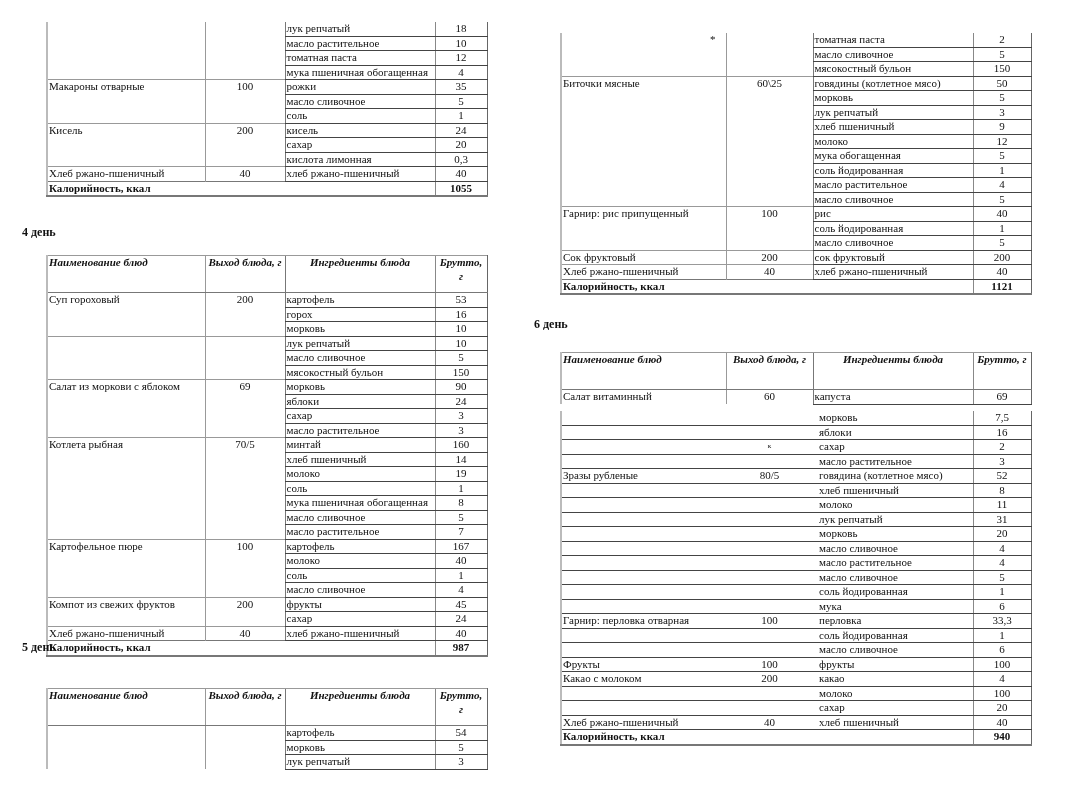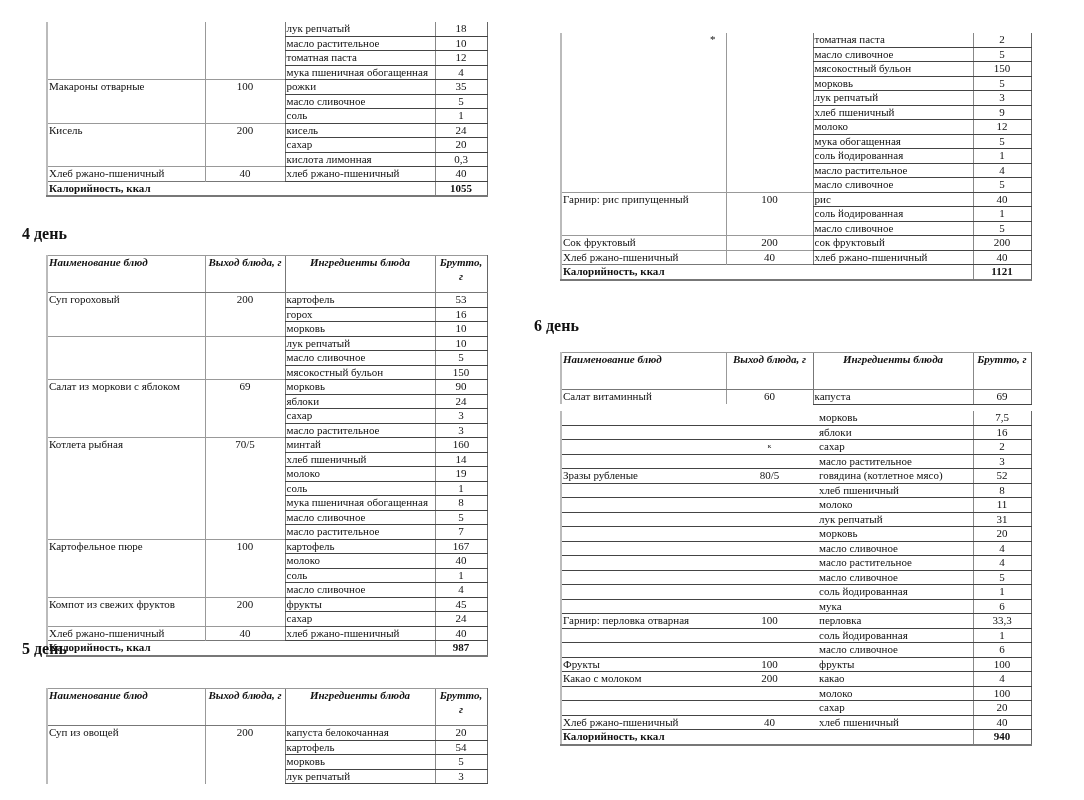--- a/index.html
+++ b/index.html
@@ -1,18 +1,18 @@
 <!DOCTYPE html>
 <html><head>
 <meta charset="utf-8">
 <style>
   html, body { margin:0; padding:0; background:#ffffff; }
   body { width:1084px; height:800px; position:relative; overflow:hidden;
          font-family:"Liberation Serif", "DejaVu Serif", serif; color:#111; font-size:11px; }
-  .day { position:absolute; font-weight:bold; font-size:16px; }
+  .day { position:absolute; font-weight:bold; font-size:12px; }
   table.menu { position:absolute; border-collapse:collapse; table-layout:fixed; }
   table.menu td { padding:0 1px; line-height:13.5px; vertical-align:top; border:0; }
   table.menu td.c1 { border-left:2px solid #bbb; }
   table.menu td.c2 { border-left:1px solid #999; text-align:center; }
   table.menu td.c3 { border-left:1px solid #777; }
   table.menu td.c4 { border-left:1px solid #888; border-right:1px solid #666; text-align:center; }
   table.menu tr.ing td.c3, table.menu tr.ing td.c4 { border-bottom:1px solid #444; }
   table.menu tr.dish td { border-top:1px solid #999; }
   table.menu tr.hdr td { font-weight:bold; border-top:1px solid #999; border-bottom:1px solid #777; height:36px;font-style:italic; }
   table.menu tr.hdr td.c3 { text-align:center; }
@@ -280,26 +280,20 @@
       <col style="width:150px">
       <col style="width:52px">
     </colgroup>
   <tbody>
       <tr class="hdr">
         <td class="c1">Наименование блюд</td>
         <td class="c2">Выход блюда, г</td>
         <td class="c3">Ингредиенты блюда</td>
         <td class="c4">Брутто, г</td>
       </tr>
-      <tr class="ing dish">
-        <td class="c1">Суп из овощей</td>
-        <td class="c2">200</td>
-        <td class="c3">капуста белокочанная</td>
-        <td class="c4">20</td>
-      </tr>
       <tr class="ing">
         <td class="c1"></td>
         <td class="c2"></td>
         <td class="c3">картофель</td>
         <td class="c4">54</td>
       </tr>
       <tr class="ing">
         <td class="c1"></td>
         <td class="c2"></td>
         <td class="c3">морковь</td>
@@ -332,20 +326,26 @@
         <td class="c1"></td>
         <td class="c2"></td>
         <td class="c3">масло сливочное</td>
         <td class="c4">5</td>
       </tr>
       <tr class="ing">
         <td class="c1"></td>
         <td class="c2"></td>
         <td class="c3">мясокостный бульон</td>
         <td class="c4">150</td>
+      </tr>
+      <tr class="ing dish">
+        <td class="c1">Биточки мясные</td>
+        <td class="c2">60\25</td>
+        <td class="c3">говядины (котлетное мясо)</td>
+        <td class="c4">50</td>
       </tr>
       <tr class="ing">
         <td class="c1"></td>
         <td class="c2"></td>
         <td class="c3">морковь</td>
         <td class="c4">5</td>
       </tr>
       <tr class="ing">
         <td class="c1"></td>
         <td class="c2"></td>

